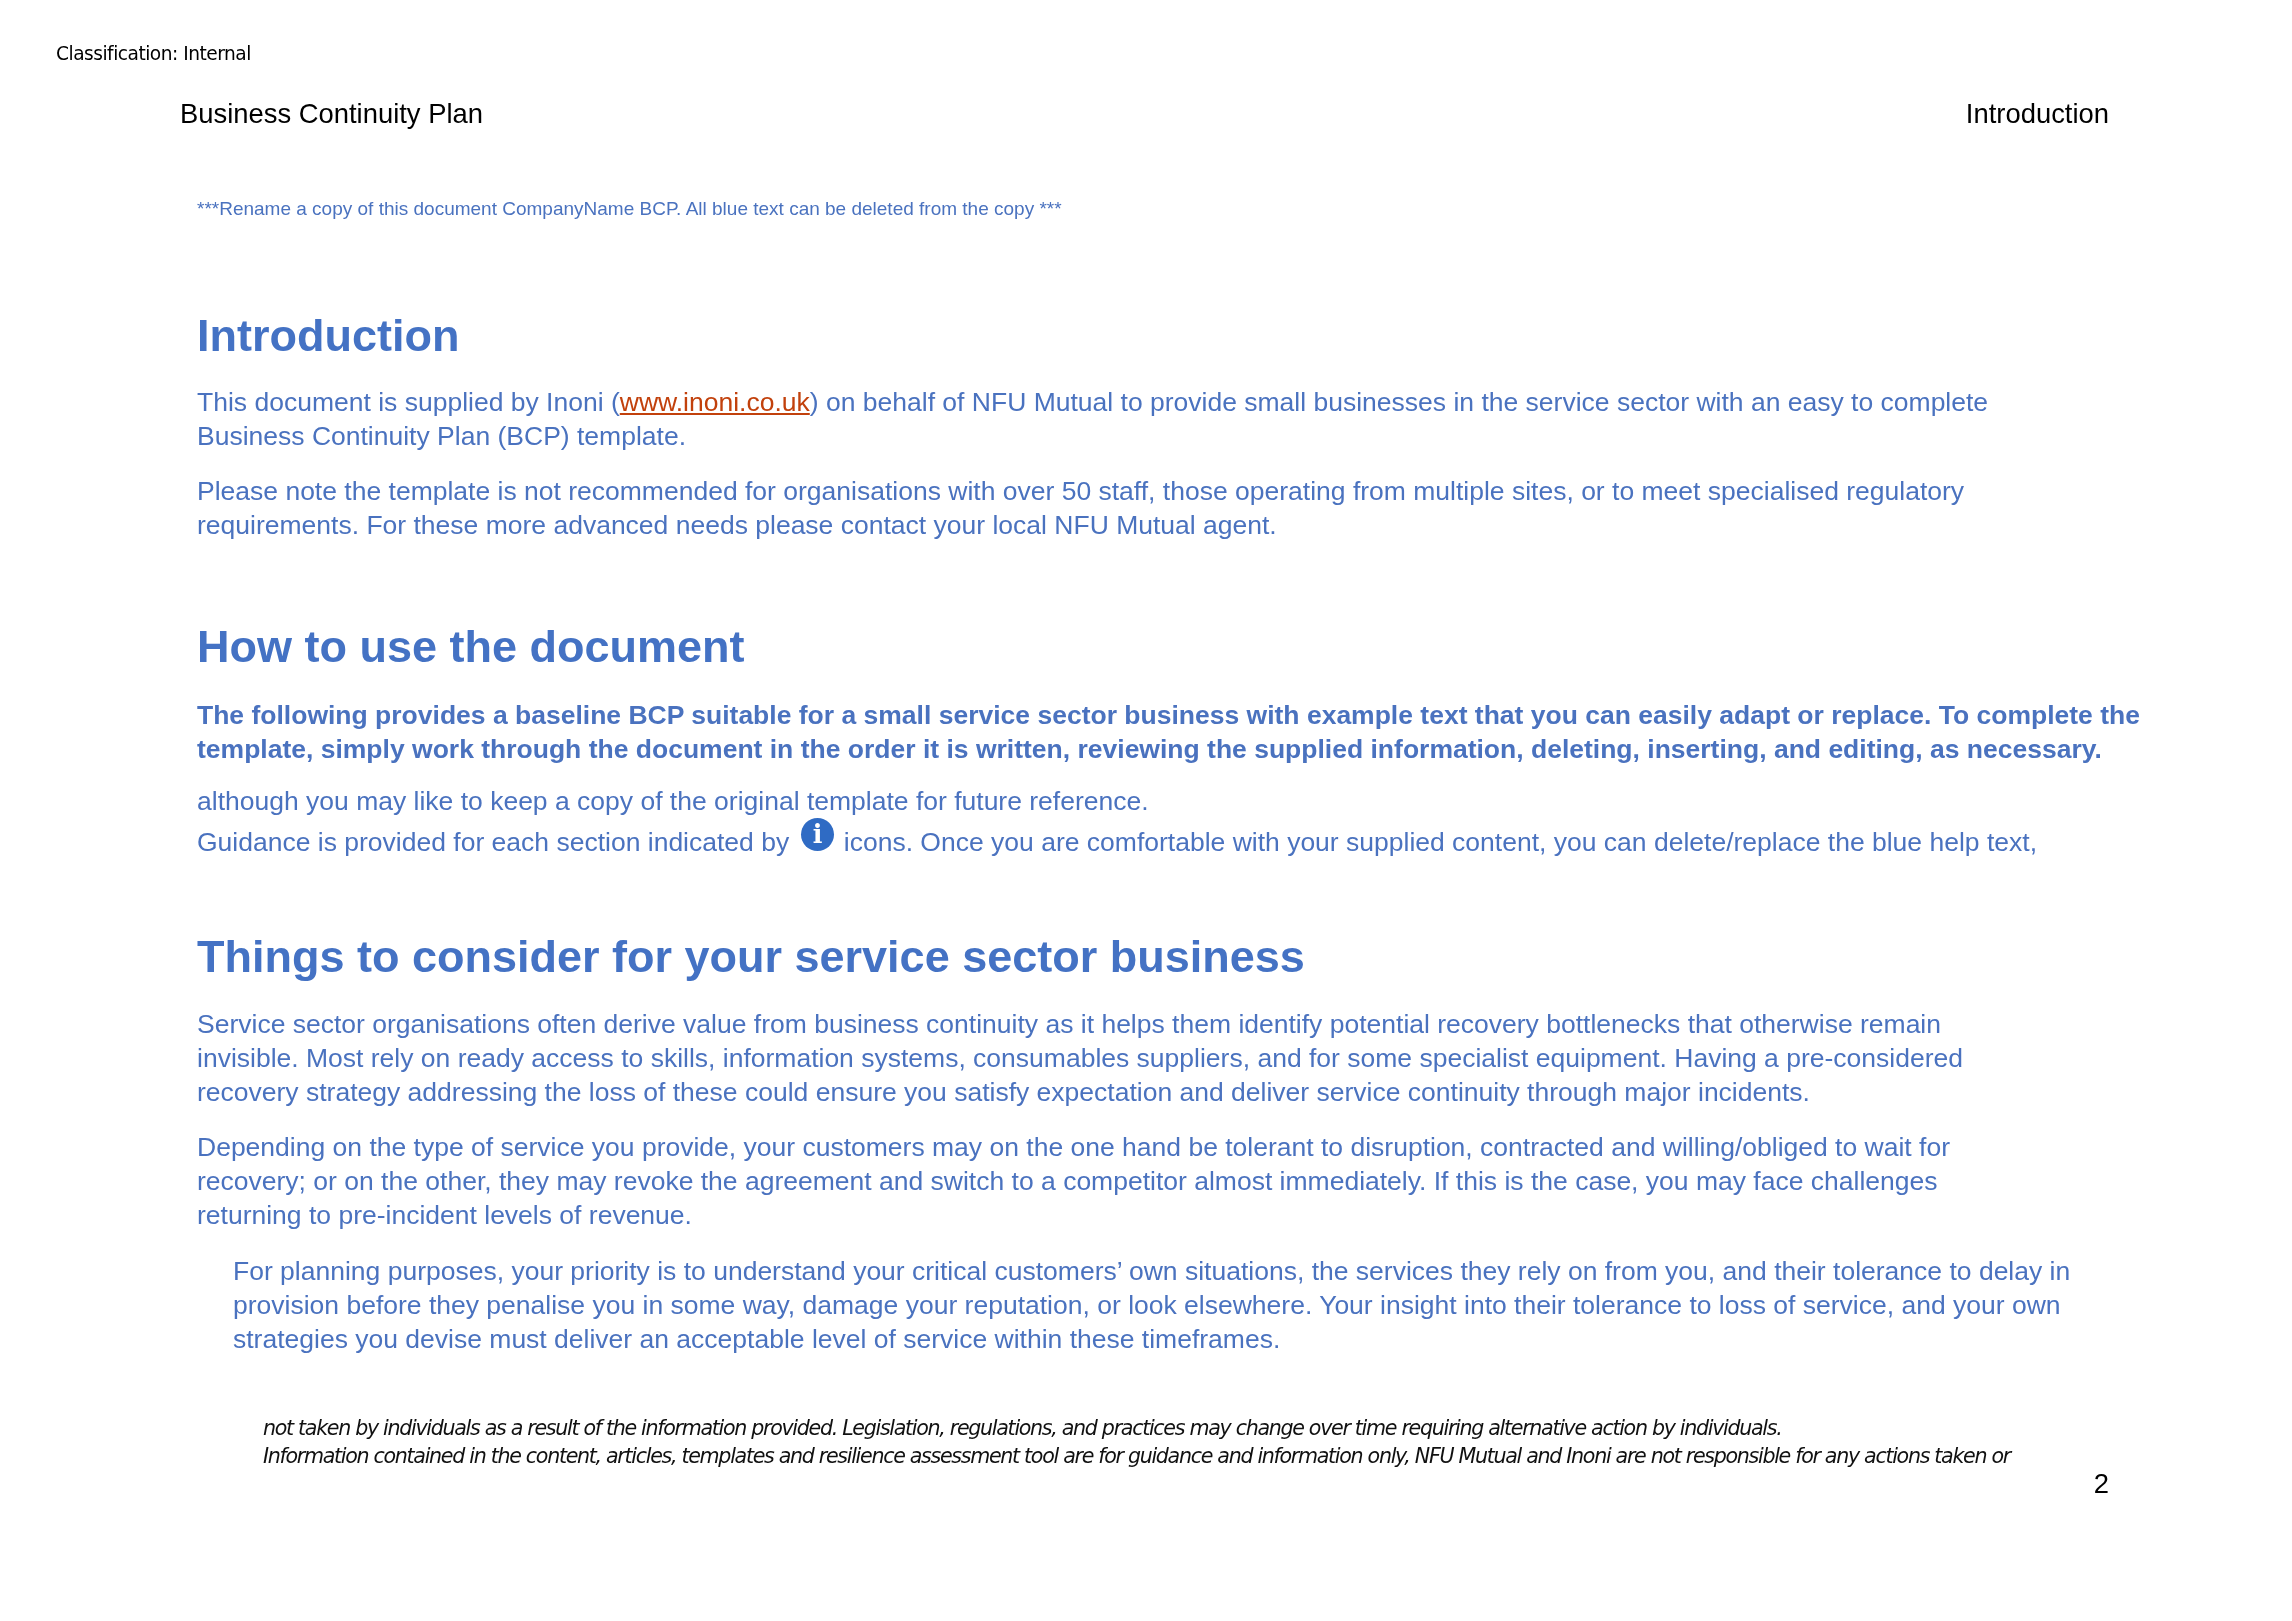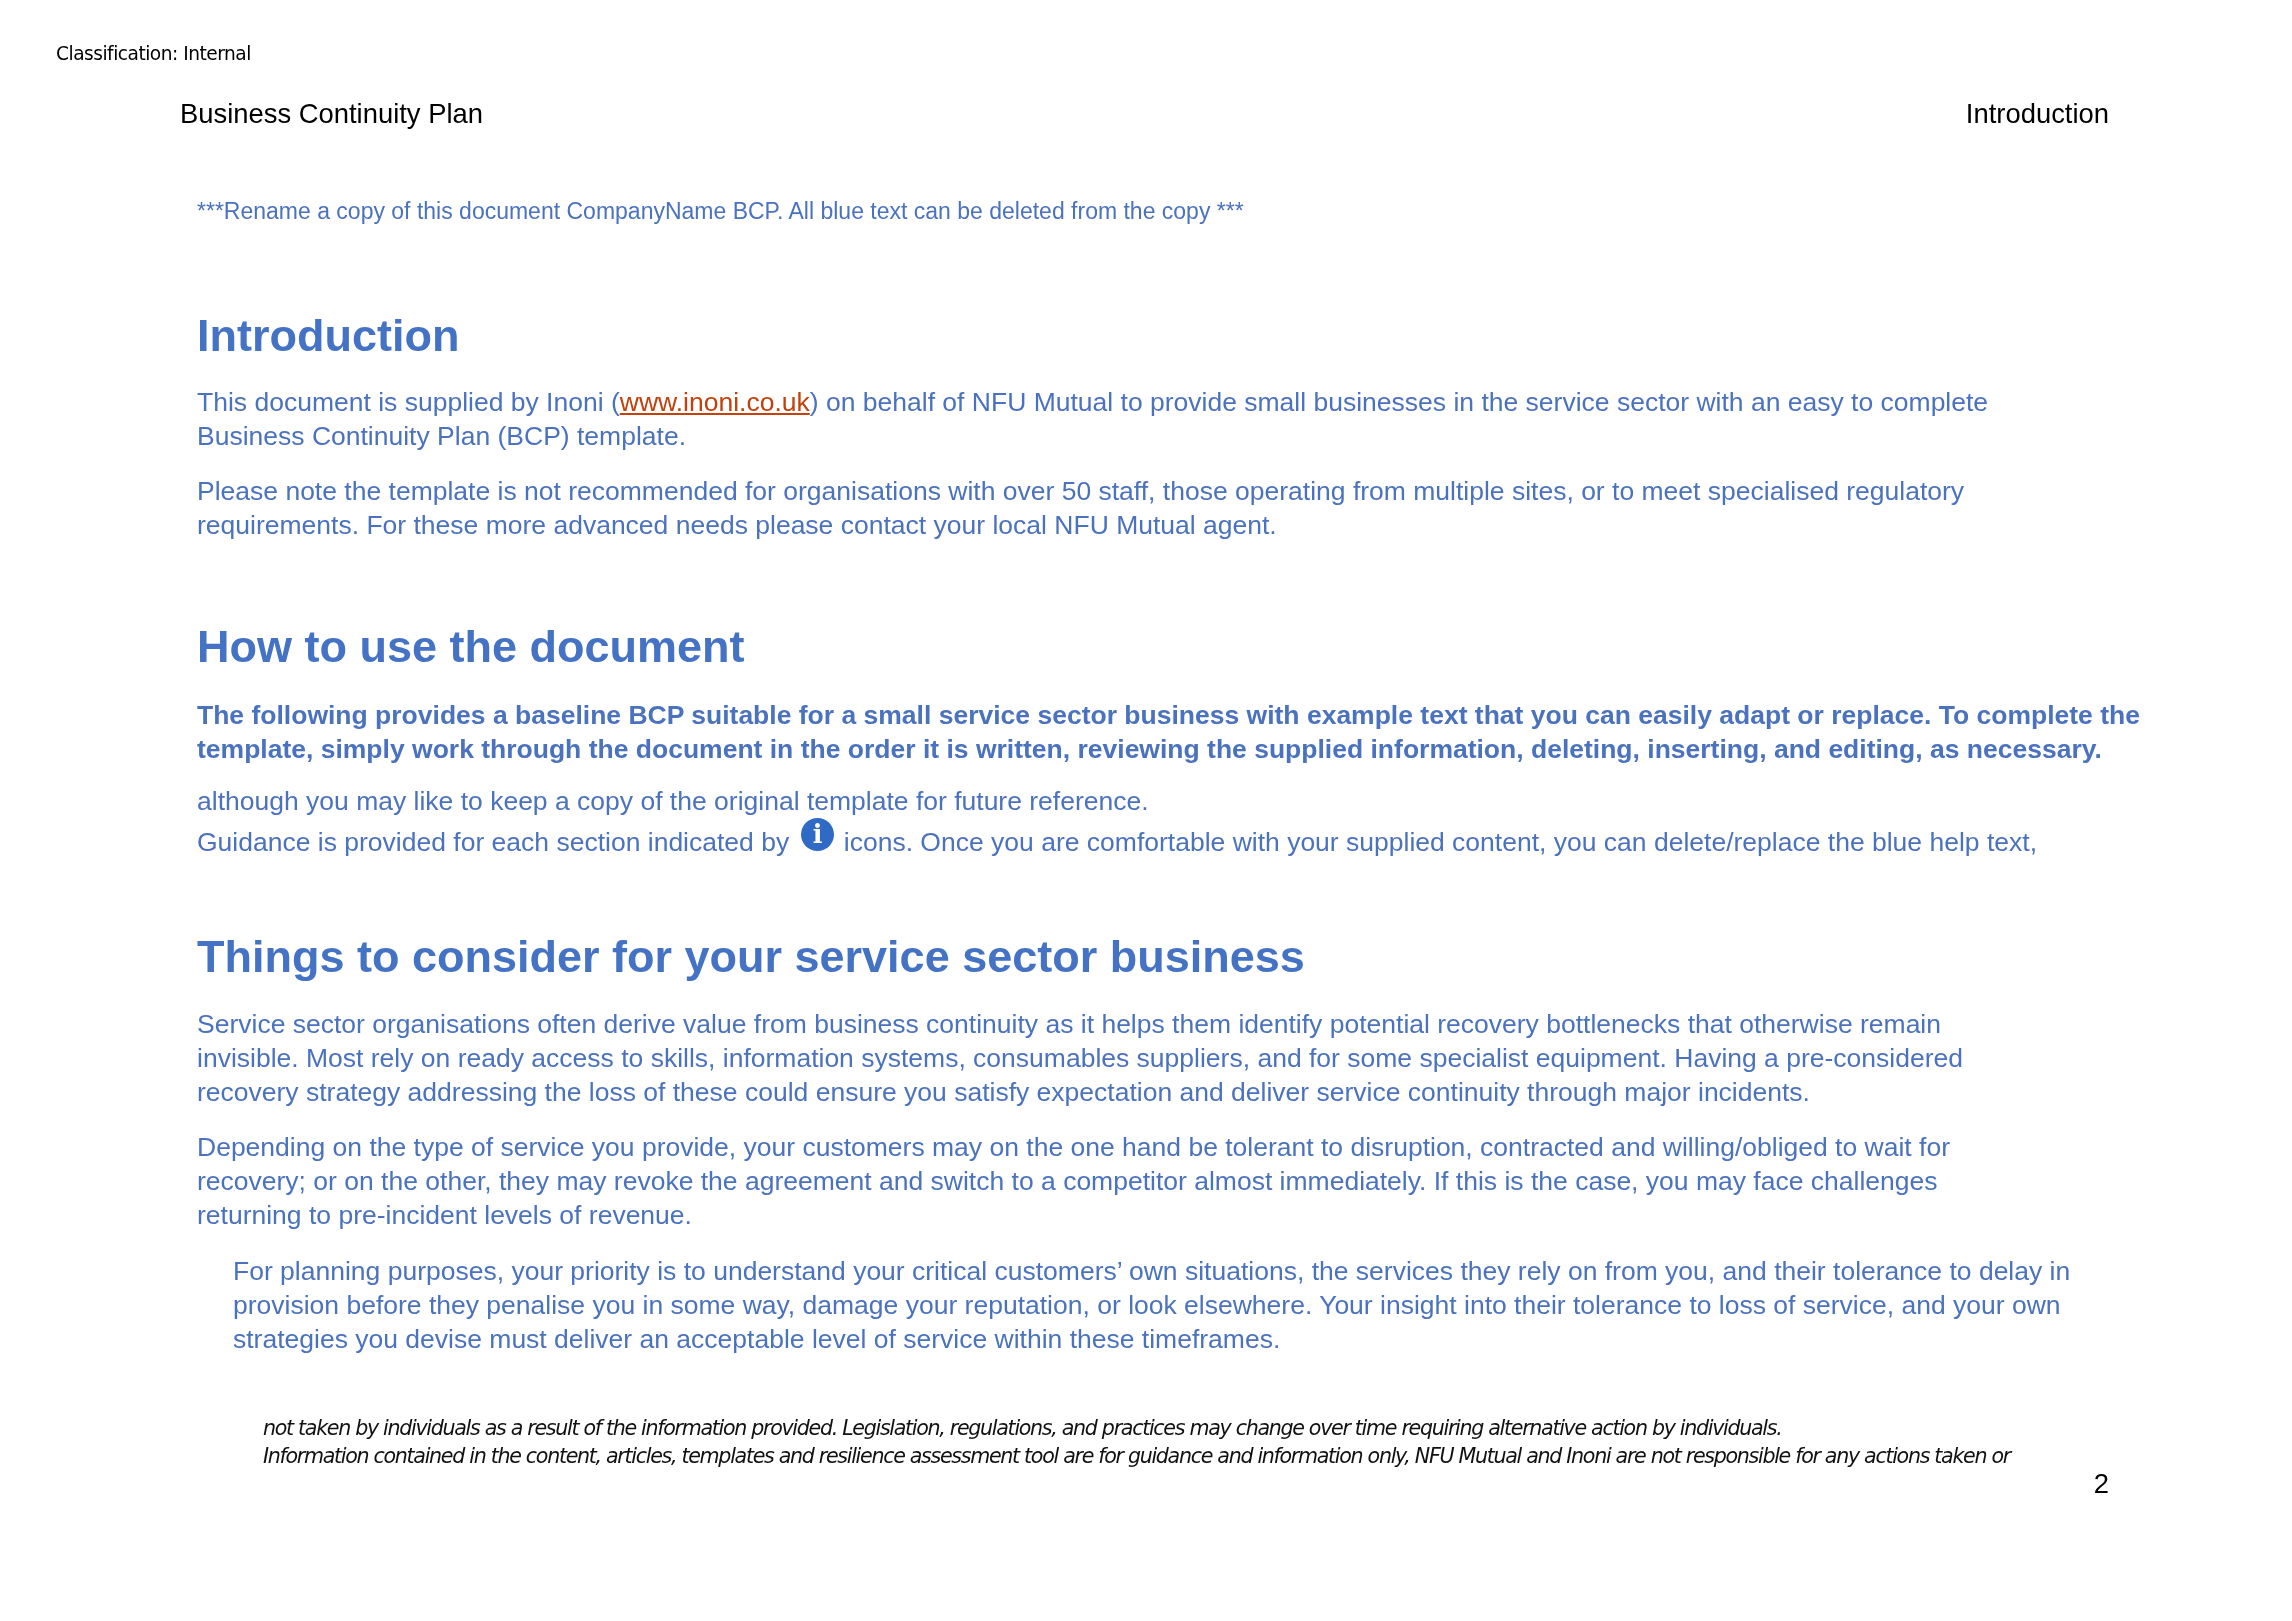--- a/index.html
+++ b/index.html
@@ -3,21 +3,21 @@
 <meta charset="utf-8">
 <style>
   html, body { margin:0; padding:0; background:#ffffff; }
   body { width:2293px; height:1621px; position:relative; overflow:hidden; font-family:"Liberation Sans", sans-serif; }
   .abs { position:absolute; white-space:nowrap; }
   .classification { left:56px; top:43px; font-size:18.6px; color:#000; font-family:"DejaVu Sans", sans-serif; letter-spacing:-0.5px; }
   .hdr { top:98px; font-size:27.4px; color:#000; }
   .hdr-left { left:180px; }
   .hdr-right { right:184px; }
   .blue { color:#4a72bf; }
-  .rename { left:197px; top:198px; font-size:23px; }
+  .rename { left:197px; top:198px; font-size:19px; }
   .h { left:197px; font-size:45px; font-weight:bold; color:#4472c4; }
   .para { left:197px; font-size:26.5px; line-height:34px; color:#4a72bf; }
   .para .line { display:block; white-space:nowrap; }
   .link { text-decoration:underline; color:#c2410c; cursor:pointer; }
   .info-icon { display:inline-block; width:33px; height:33px; border-radius:50%; background:#2f6bc4; color:#fff; font-family:"DejaVu Serif", serif; font-weight:bold; font-size:25.5px; line-height:33px; text-align:center; vertical-align:7.8px; margin:0 9.8px 0 11.8px; }
   .disclaimer { left:263px; top:1414px; font-size:20.6px; line-height:28px; font-style:italic; color:#111; font-family:"DejaVu Sans", sans-serif; letter-spacing:-1.3px; }
   .disclaimer .line { display:block; white-space:nowrap; }
   .pagenum { right:184px; top:1468px; font-size:27.4px; color:#000; }
 </style>
 </head>

